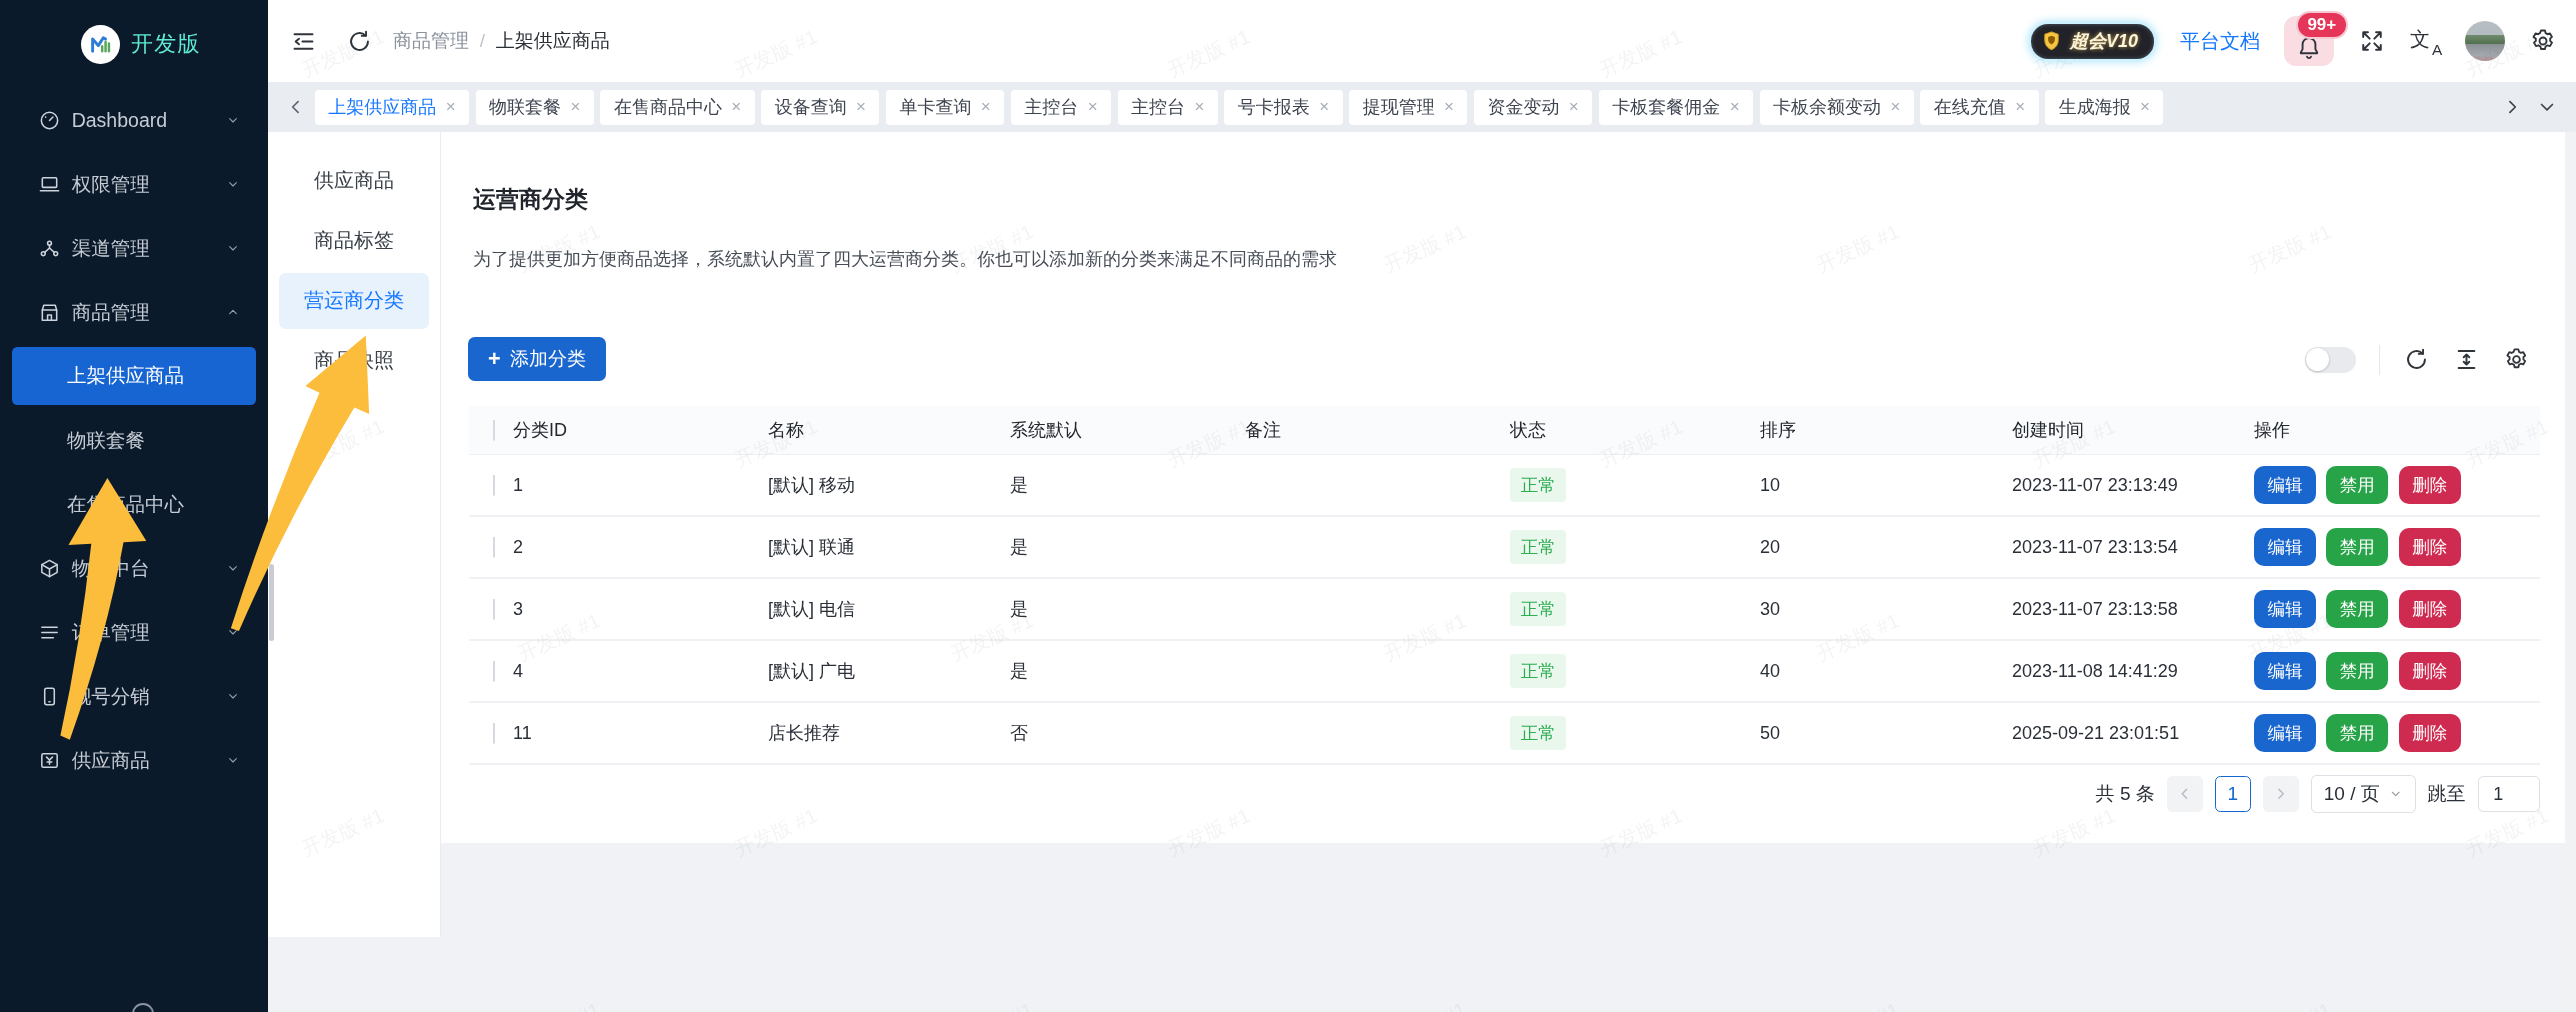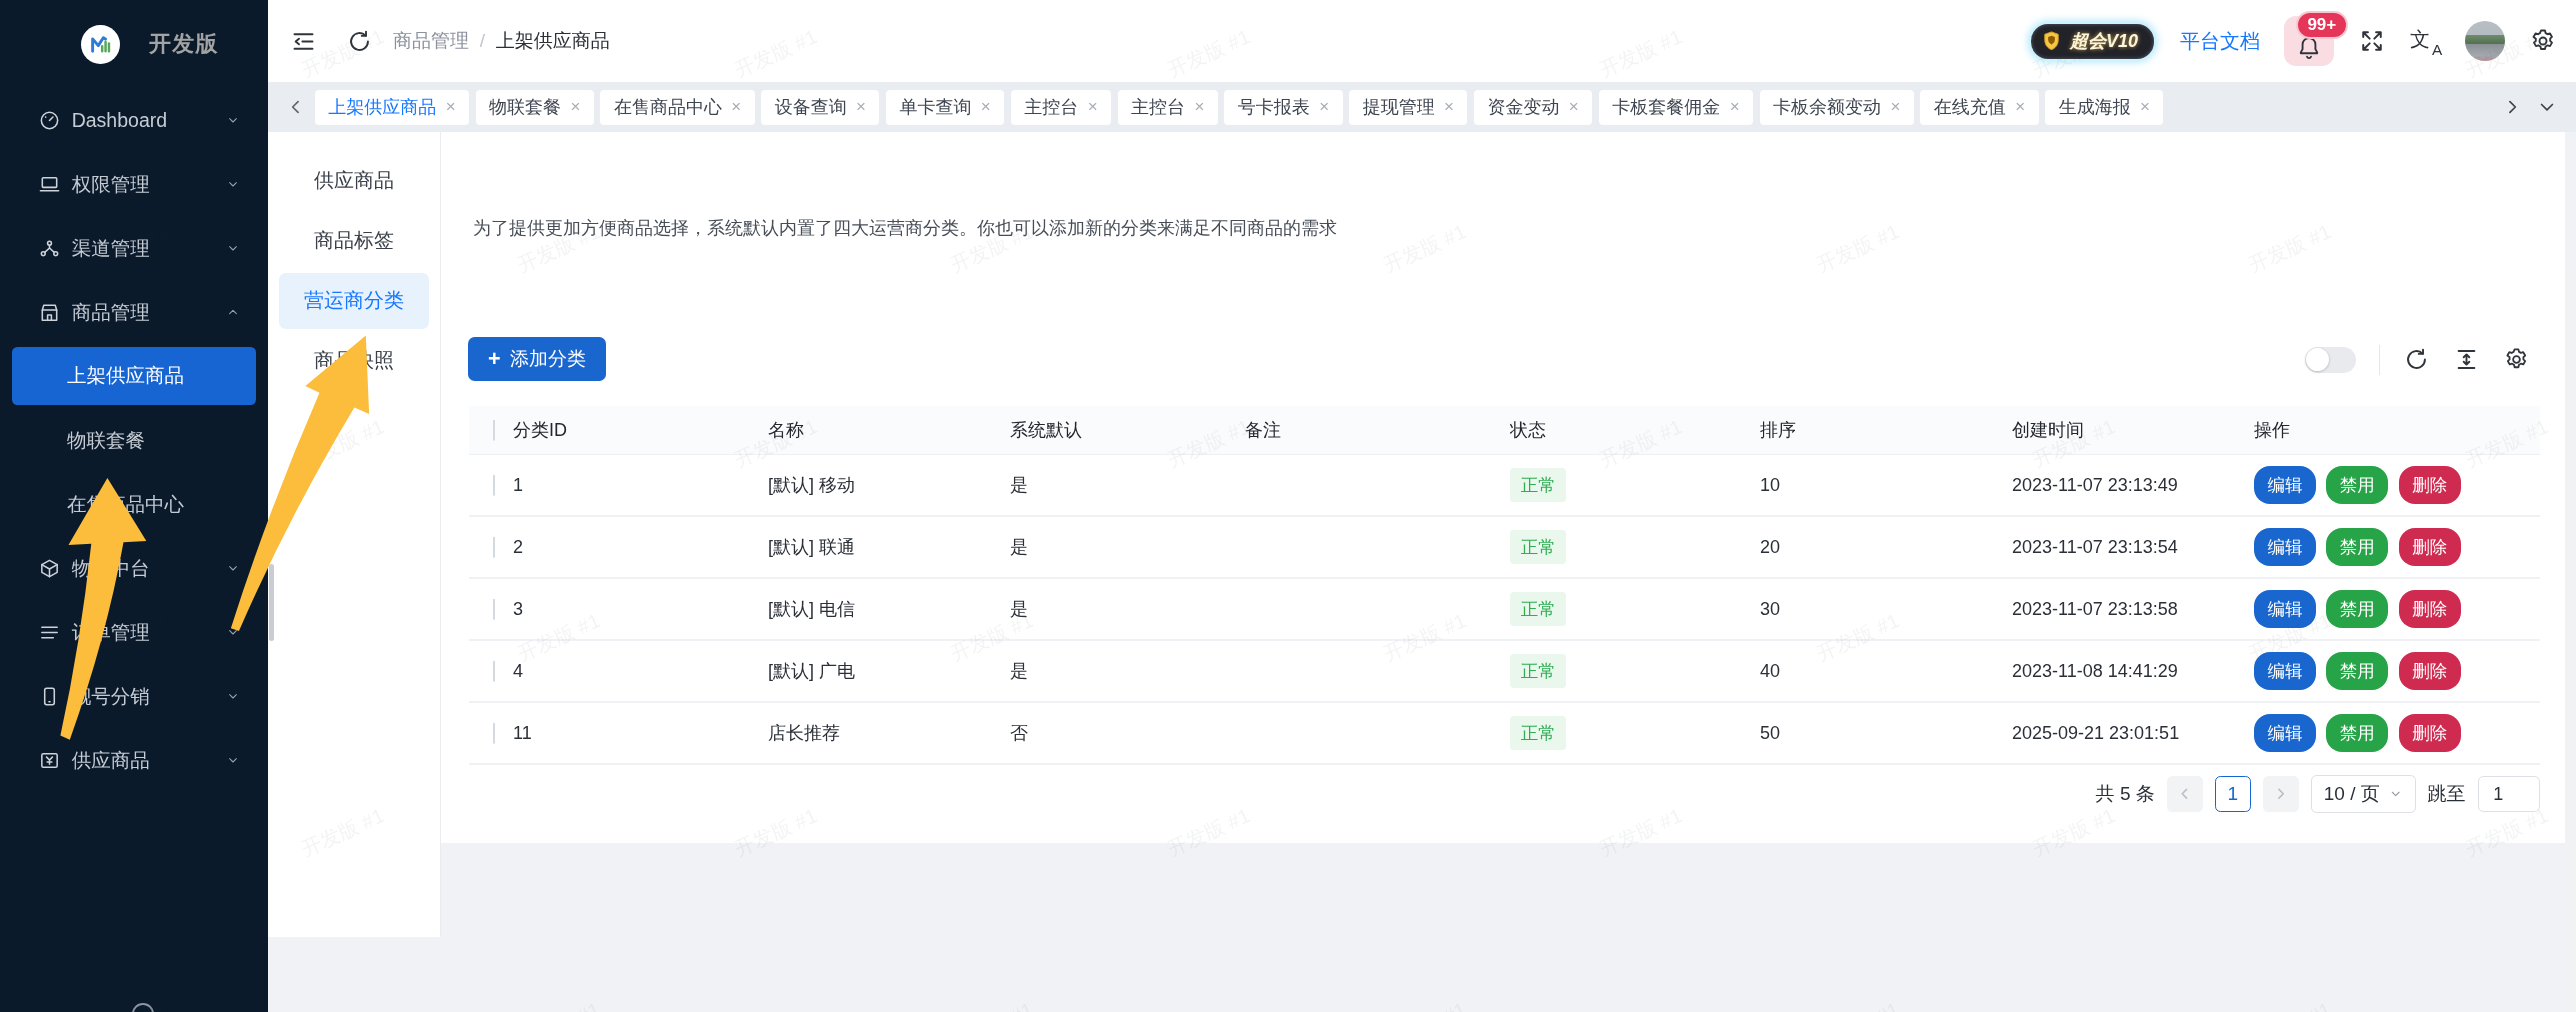--- a/index.html
+++ b/index.html
@@ -7,21 +7,21 @@
        font-family:"Liberation Sans","DejaVu Sans",sans-serif;color:#2b3038;background:#f0f2f5;}
   svg{display:block}
   .ic{display:inline-flex;align-items:center;justify-content:center}
   .ic svg{width:100%;height:100%}
 
   
   #sidebar{position:absolute;left:0;top:0;width:268px;height:1012px;background:#0b1a2b;z-index:20;overflow:hidden;}
   #logo-row{display:flex;align-items:center;height:88px;padding-left:81px;}
   #logo-circle{width:39px;height:39px;border-radius:50%;background:#fff;display:flex;align-items:center;justify-content:center;}
   #logo-circle svg{width:27px;height:27px}
-  #brand{color:#a3a3a3;font-size:22px;margin-left:29px;letter-spacing:1.3px;font-weight:bold;}
+  #brand{color:#5eead4;font-size:22px;margin-left:11px;letter-spacing:1.3px;}
   .side-item{display:flex;align-items:center;height:64px;color:#c6ccd4;font-size:19.5px;cursor:pointer;}
   .side-item .mico{width:23px;height:23px;margin-left:38px;color:#cdd3da;}
   .side-item .lbl{margin-left:10.7px;}
   .side-item .chev{width:16px;height:16px;margin-left:auto;margin-right:27px;color:#98a0ab;}
   .side-sub{display:flex;align-items:center;height:64px;color:#c6ccd4;font-size:19.5px;cursor:pointer;}
   .side-sub .lbl{margin-left:67px;}
   .side-sub.active{height:58px;margin:2.7px 12px 3.4px 12px;background:#1765d3;border-radius:5.4px;color:#fff;}
   .side-sub.active .lbl{margin-left:55px;}
   #side-partial{position:absolute;left:132px;top:1003px;width:17.5px;height:17.5px;border:2px solid #8b93a0;border-radius:50%;}
   #scroll-thumb{position:absolute;left:269px;top:564px;width:5.4px;height:77px;background:#c9ccd2;border-radius:2.7px;z-index:40;}
@@ -80,21 +80,21 @@
   .tool-div{width:1.3px;height:29.5px;background:#e4e6ea;}
   .tool-ic{width:27px;height:27px;color:#30343b;cursor:pointer;}
 
   
   #table{position:absolute;left:28px;top:274px;width:2071px;}
   .t-head{display:flex;align-items:center;height:48px;background:#fafbfd;border-bottom:1.3px solid #eef0f3;font-size:18px;color:#23272e;}
   .t-row{display:flex;align-items:center;height:60px;border-bottom:2px solid #f0f1f4;font-size:18px;color:#2b3038;background:#fff;}
   .cell{flex:0 0 auto;box-sizing:border-box;padding-right:6.7px;white-space:nowrap;overflow:hidden;}
   .cb{width:18px;height:18px;border:1.3px solid #d5d9e0;border-radius:3.4px;background:#fff;margin-left:24px;cursor:pointer;}
   .badge-ok{display:inline-block;background:#e9f7ed;color:#2fae52;font-size:17.5px;padding:5.4px 10.7px;border-radius:4px;}
-  .act-btn{display:inline-block;color:#fff;font-size:17.5px;padding:7.4px 13.4px;border-radius:16px;margin-right:10.7px;cursor:pointer;}
+  .act-btn{display:inline-block;color:#fff;font-size:17.5px;padding:7.4px 13.4px;border-radius:10px;margin-right:10.7px;cursor:pointer;}
   .act-0{background:#1a66cf;} .act-1{background:#27a348;} .act-2{background:#cf2b51;}
 
   
   #pager{position:absolute;right:25.5px;top:643px;display:flex;align-items:center;gap:12px;font-size:19px;color:#2b3038;}
   .pg-box{width:36px;height:36px;border-radius:5.4px;display:flex;align-items:center;justify-content:center;box-sizing:border-box;cursor:pointer;}
   .pg-nav{background:#f2f3f5;color:#b9bec7;}
   .pg-nav .nv{width:17.5px;height:17.5px}
   .pg-cur{background:#fff;border:1.3px solid #1566d1;color:#1566d1;font-size:19px;}
   #pg-size{display:flex;align-items:center;gap:9.4px;height:36px;padding:0 12px;border:1.3px solid #dcdfe4;border-radius:5.4px;background:#fff;cursor:pointer;}
   #pg-size .chev{width:13.4px;height:13.4px;color:#9aa0a8;}
@@ -395,20 +395,21 @@
         <div class="sec-item active">
           <span>营运商分类</span>
         </div>
         <div class="sec-item">
           <span>商品快照</span>
         </div>
       </aside>
 
     <section id="main">
       <div id="page-head">
+        <div id="page-title">运营商分类</div>
         <div id="page-desc">为了提供更加方便商品选择，系统默认内置了四大运营商分类。你也可以添加新的分类来满足不同商品的需求</div>
       </div>
 
       <div id="add-btn">
         <span class="plus">+</span>
         <span>添加分类</span>
       </div>
 
       <div id="toolbar">
         <div id="toggle">

